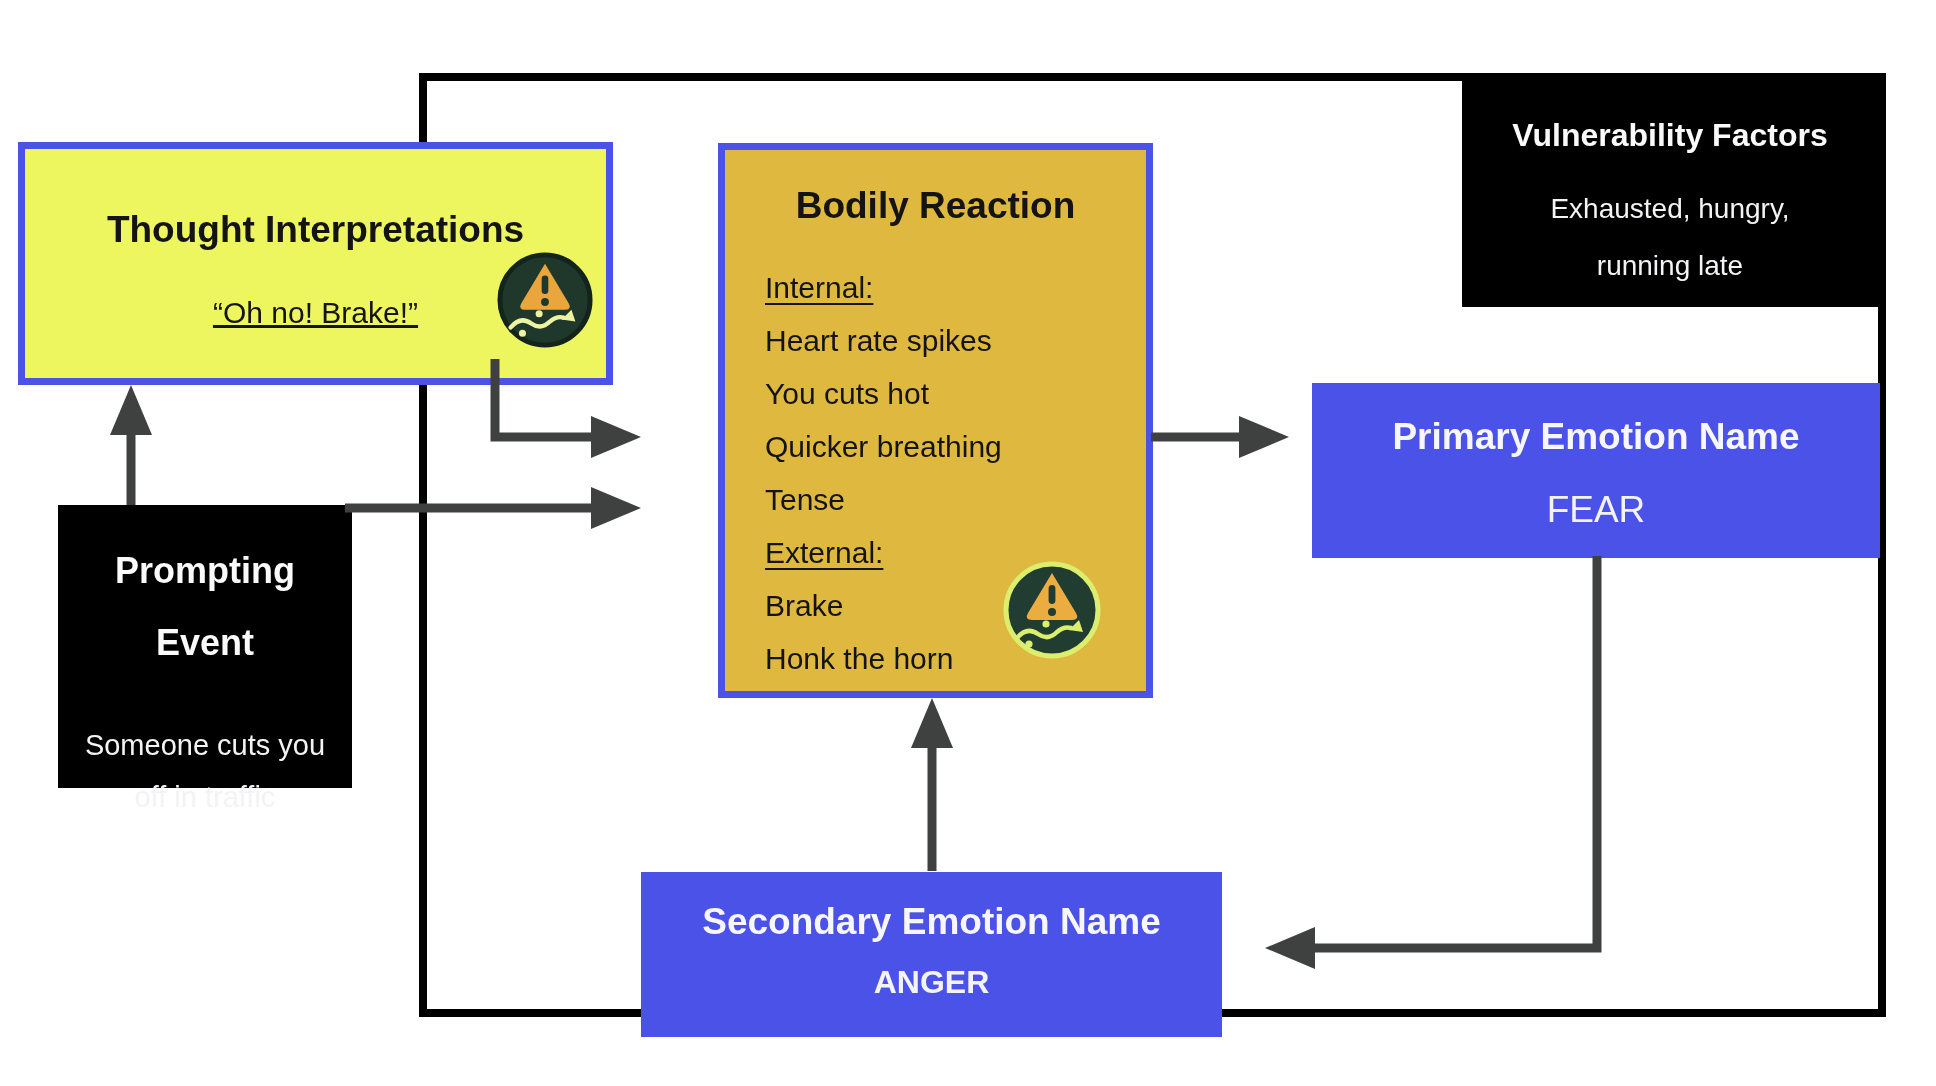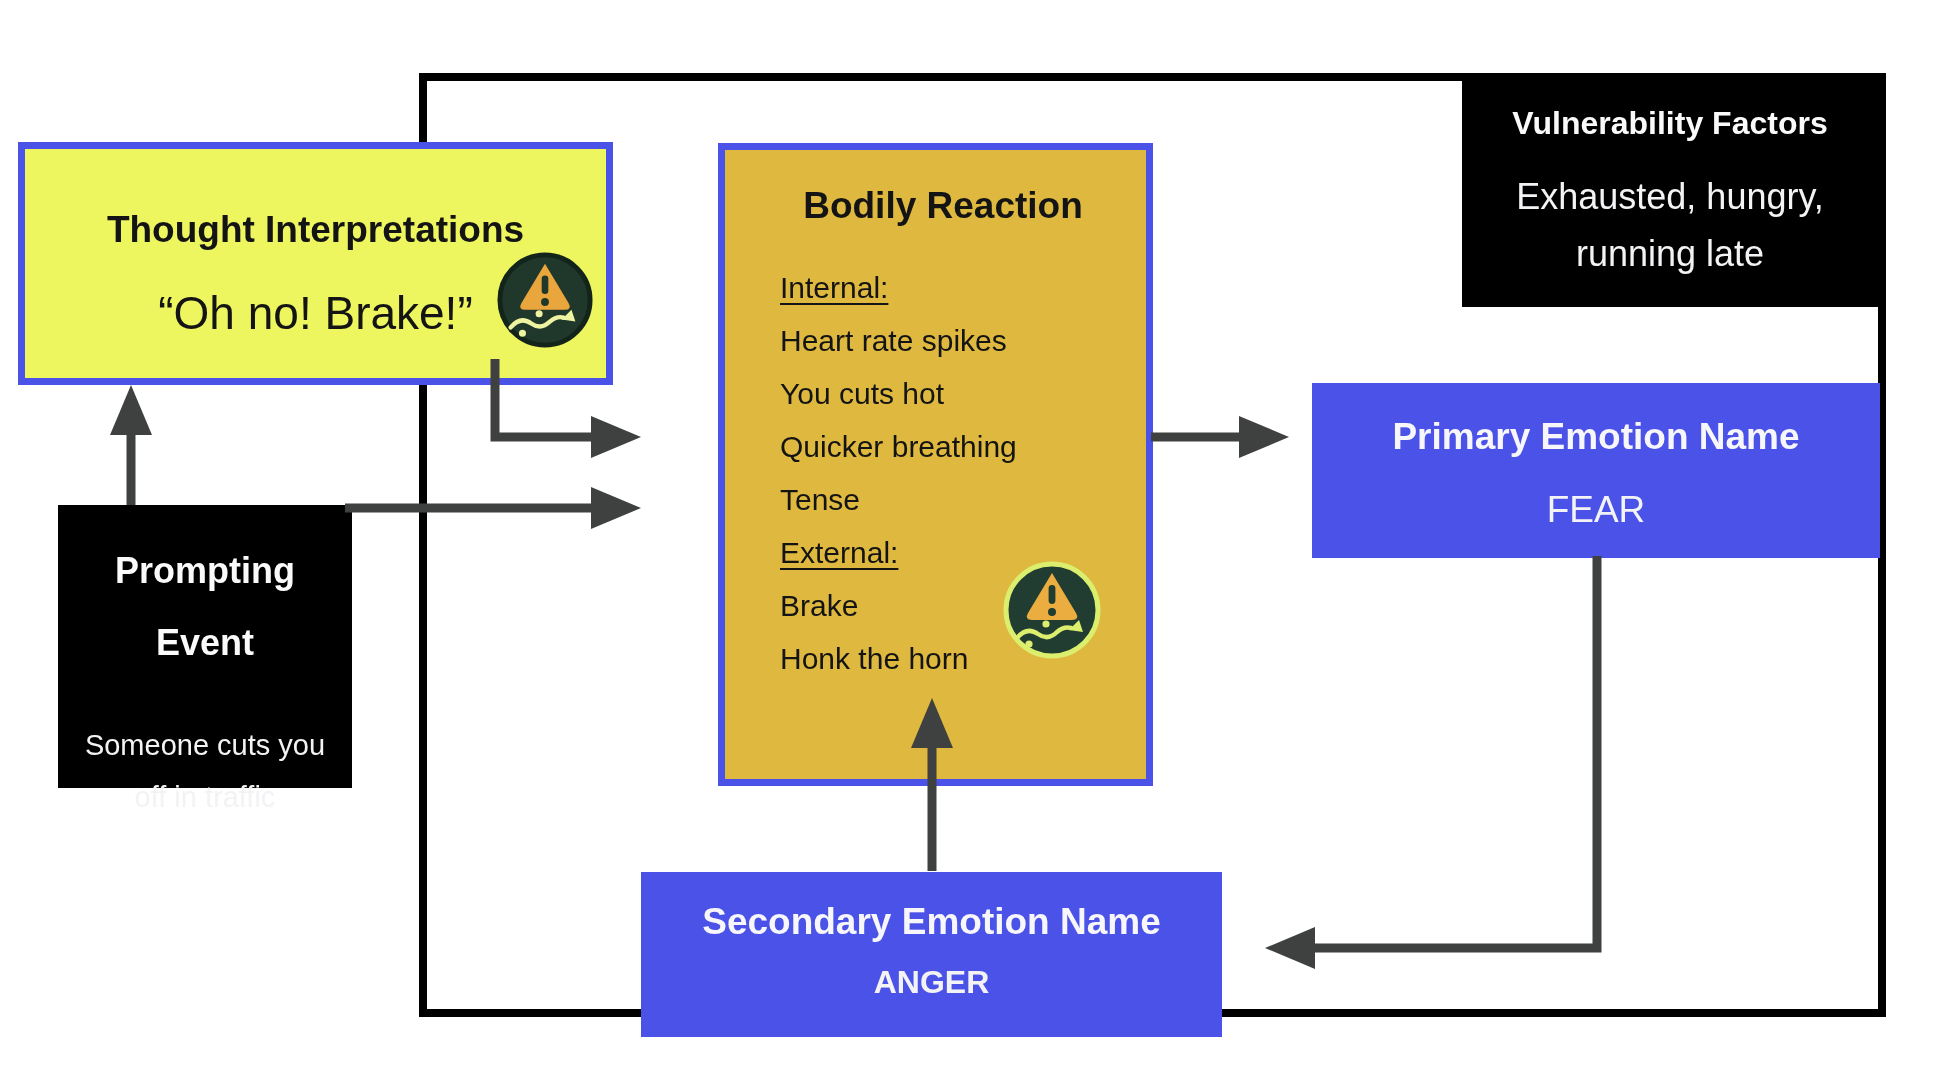--- a/index.html
+++ b/index.html
@@ -14,33 +14,33 @@
 
   .outer-frame{position:absolute;left:419px;top:73px;width:1467px;height:944px;
     border:8px solid var(--frame);z-index:1;}
 
   .box{position:absolute;z-index:2;display:flex;flex-direction:column;align-items:center;text-align:center;}
   .box .nowrap{white-space:nowrap;}
 
   .thought-box{left:18px;top:142px;width:595px;height:243px;background:var(--yellow);
     border:7px solid var(--blue);padding-top:59px;gap:42px;color:var(--text-dark);}
   .thought-box .title{font-size:37px;font-weight:700;line-height:43px;}
-  .thought-box .body{font-size:46px;line-height:40px;}
+  .thought-box .body{font-size:30px;line-height:40px;text-decoration:underline;}
 
-  .bodily-box{left:718px;top:143px;width:435px;height:643px;background:var(--gold);
-    border:7px solid var(--blue);padding-top:34px;color:var(--text-dark);padding-left:15px;}
+  .bodily-box{left:718px;top:143px;width:435px;height:555px;background:var(--gold);
+    border:7px solid var(--blue);padding-top:34px;color:var(--text-dark);}
   .bodily-box .title{font-size:37px;font-weight:700;line-height:43px;}
   .bodily-box .list{margin-top:34px;align-self:flex-start;text-align:left;padding-left:40px;}
   .bodily-box .line{font-size:30px;line-height:53px;white-space:nowrap;}
   .bodily-box .line.u{text-decoration:underline;text-underline-offset:5px;text-decoration-thickness:2px;}
 
   .vulnerability-box{left:1462px;top:73px;width:416px;height:234px;background:var(--box-black);
-    padding-top:32px;gap:26px;color:var(--text-light);}
+    padding-top:44px;gap:26px;color:var(--text-light);}
   .vulnerability-box .title{font-size:32px;font-weight:700;line-height:37px;color:#fafafa;}
-  .vulnerability-box .body{font-size:36px;line-height:57px;}
+  .vulnerability-box .body{font-size:28px;line-height:57px;}
 
   .primary-box{left:1312px;top:383px;width:568px;height:175px;background:var(--blue);
     padding-top:32px;gap:30px;color:var(--text-light);}
   .primary-box .title{font-size:37px;font-weight:700;line-height:43px;color:#f7f6fa;}
   .primary-box .value{font-size:37px;font-weight:400;line-height:43px;}
 
   .prompting-box{left:58px;top:505px;width:294px;height:283px;background:var(--box-black);
     padding-top:30px;color:var(--text-light);}
   .prompting-box .title{font-size:36px;font-weight:700;line-height:72px;color:#fafafa;}
   .prompting-box .body{margin-top:40px;font-size:29px;line-height:52px;text-align:center;}

